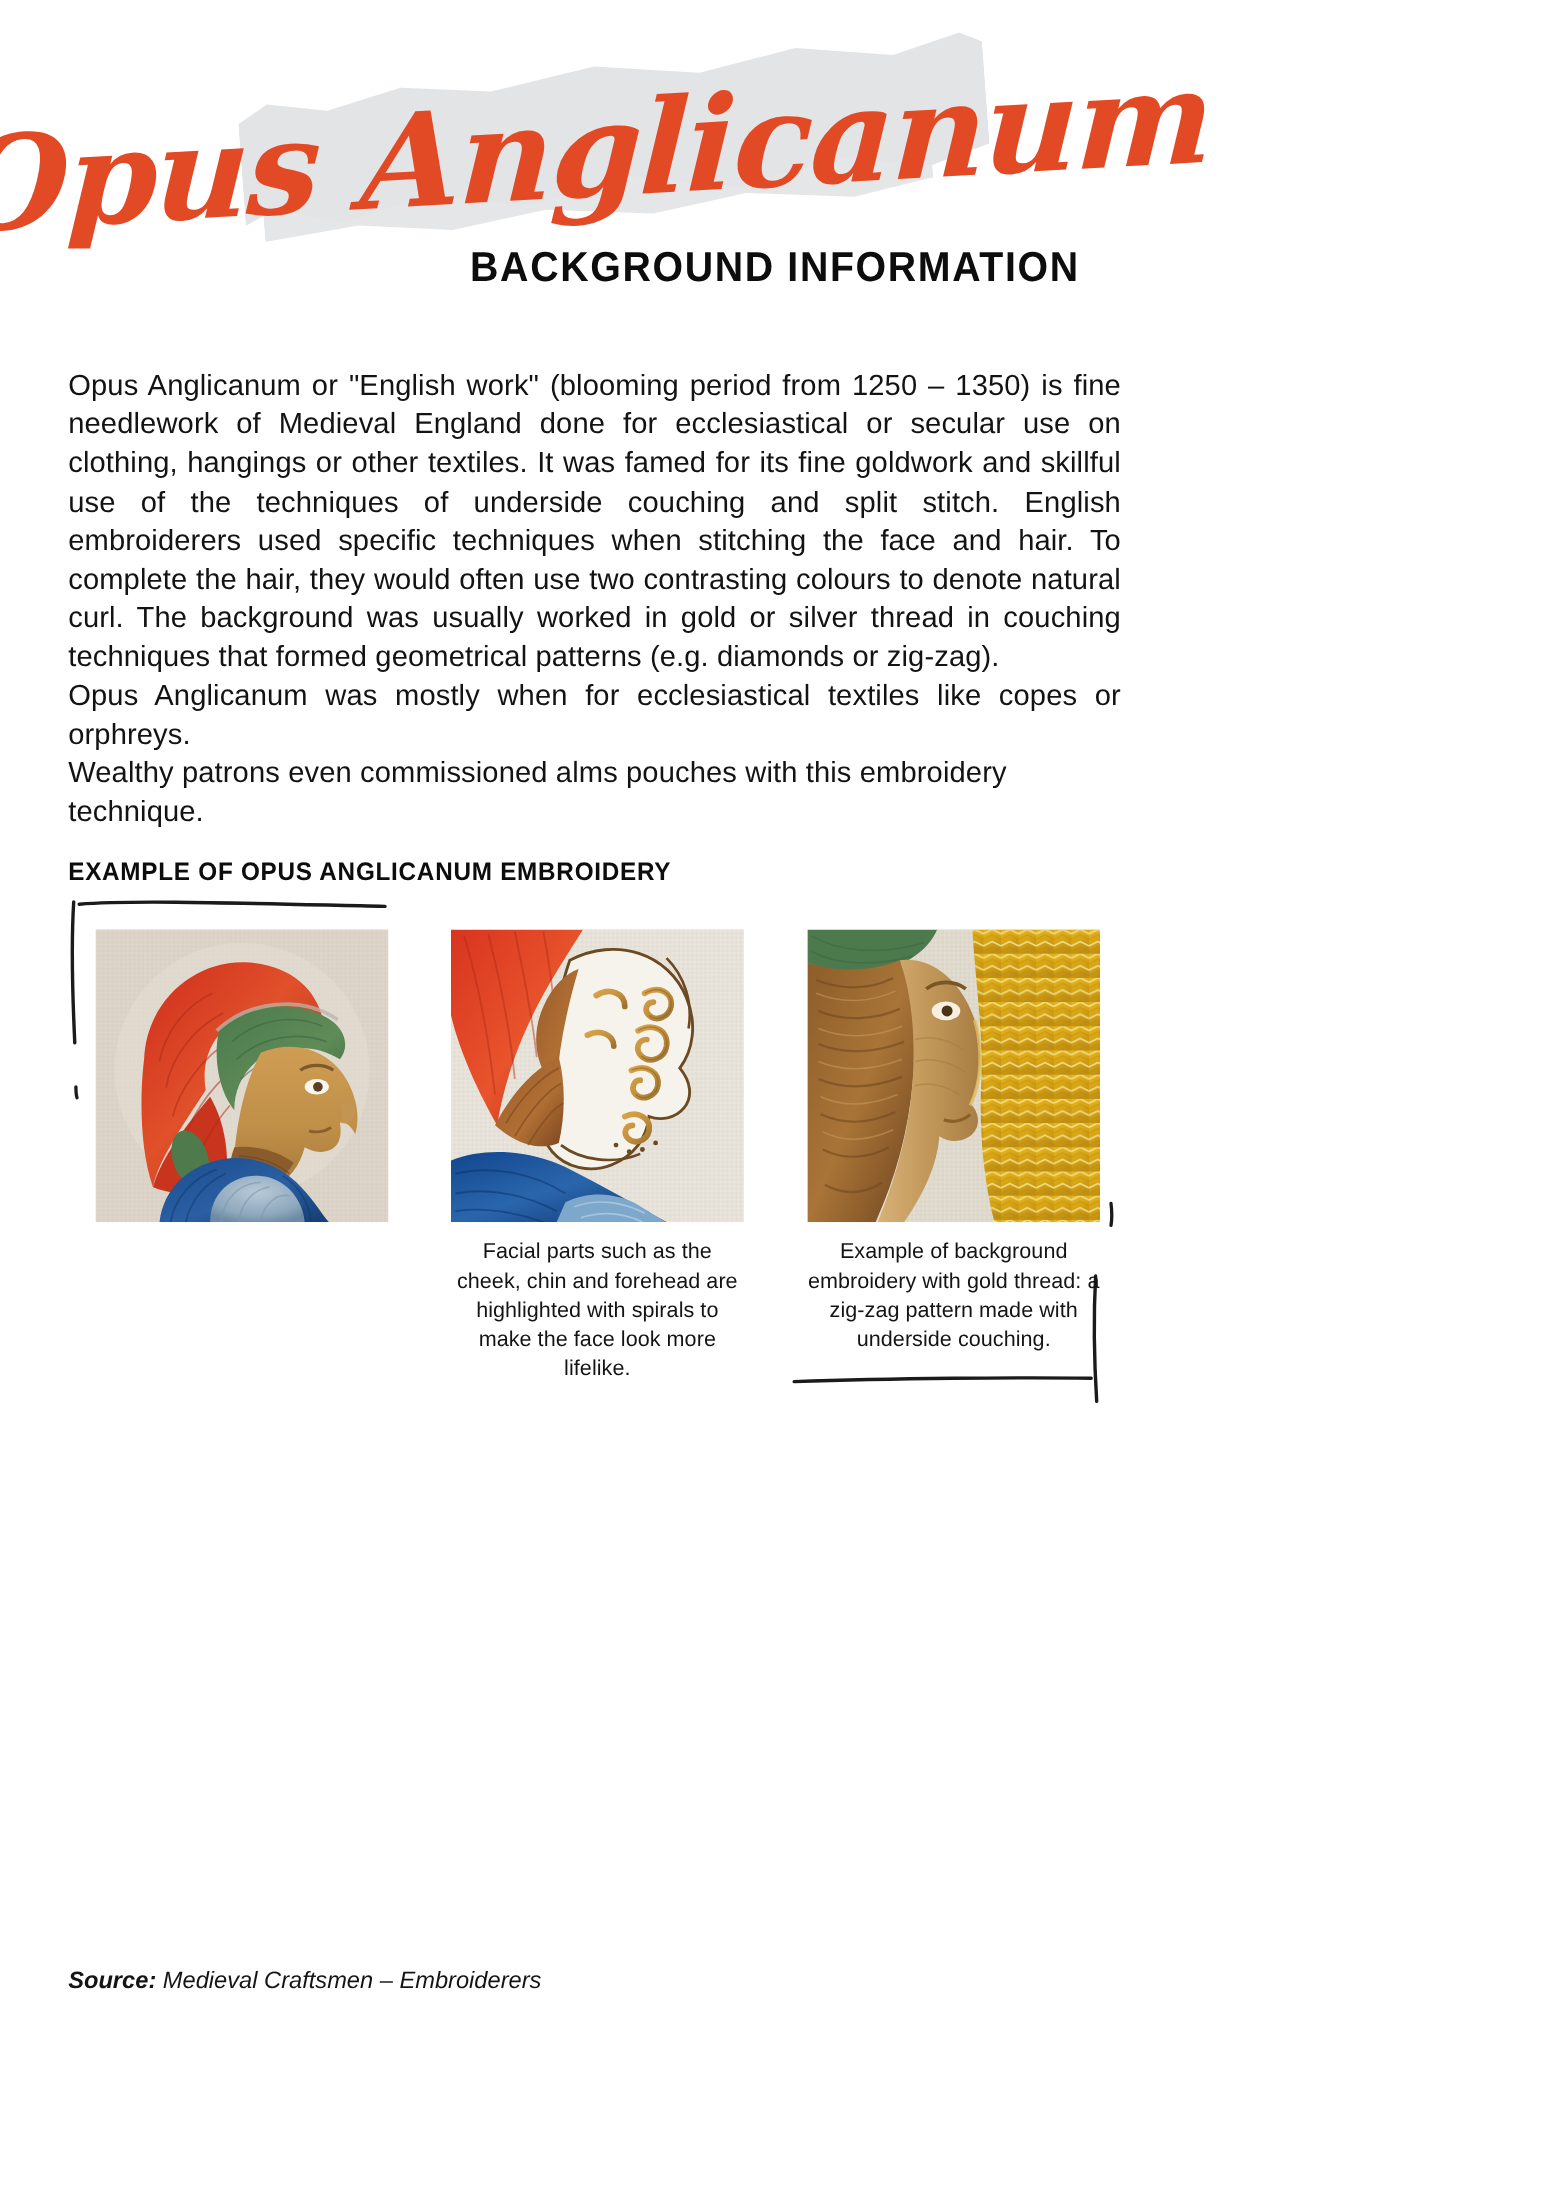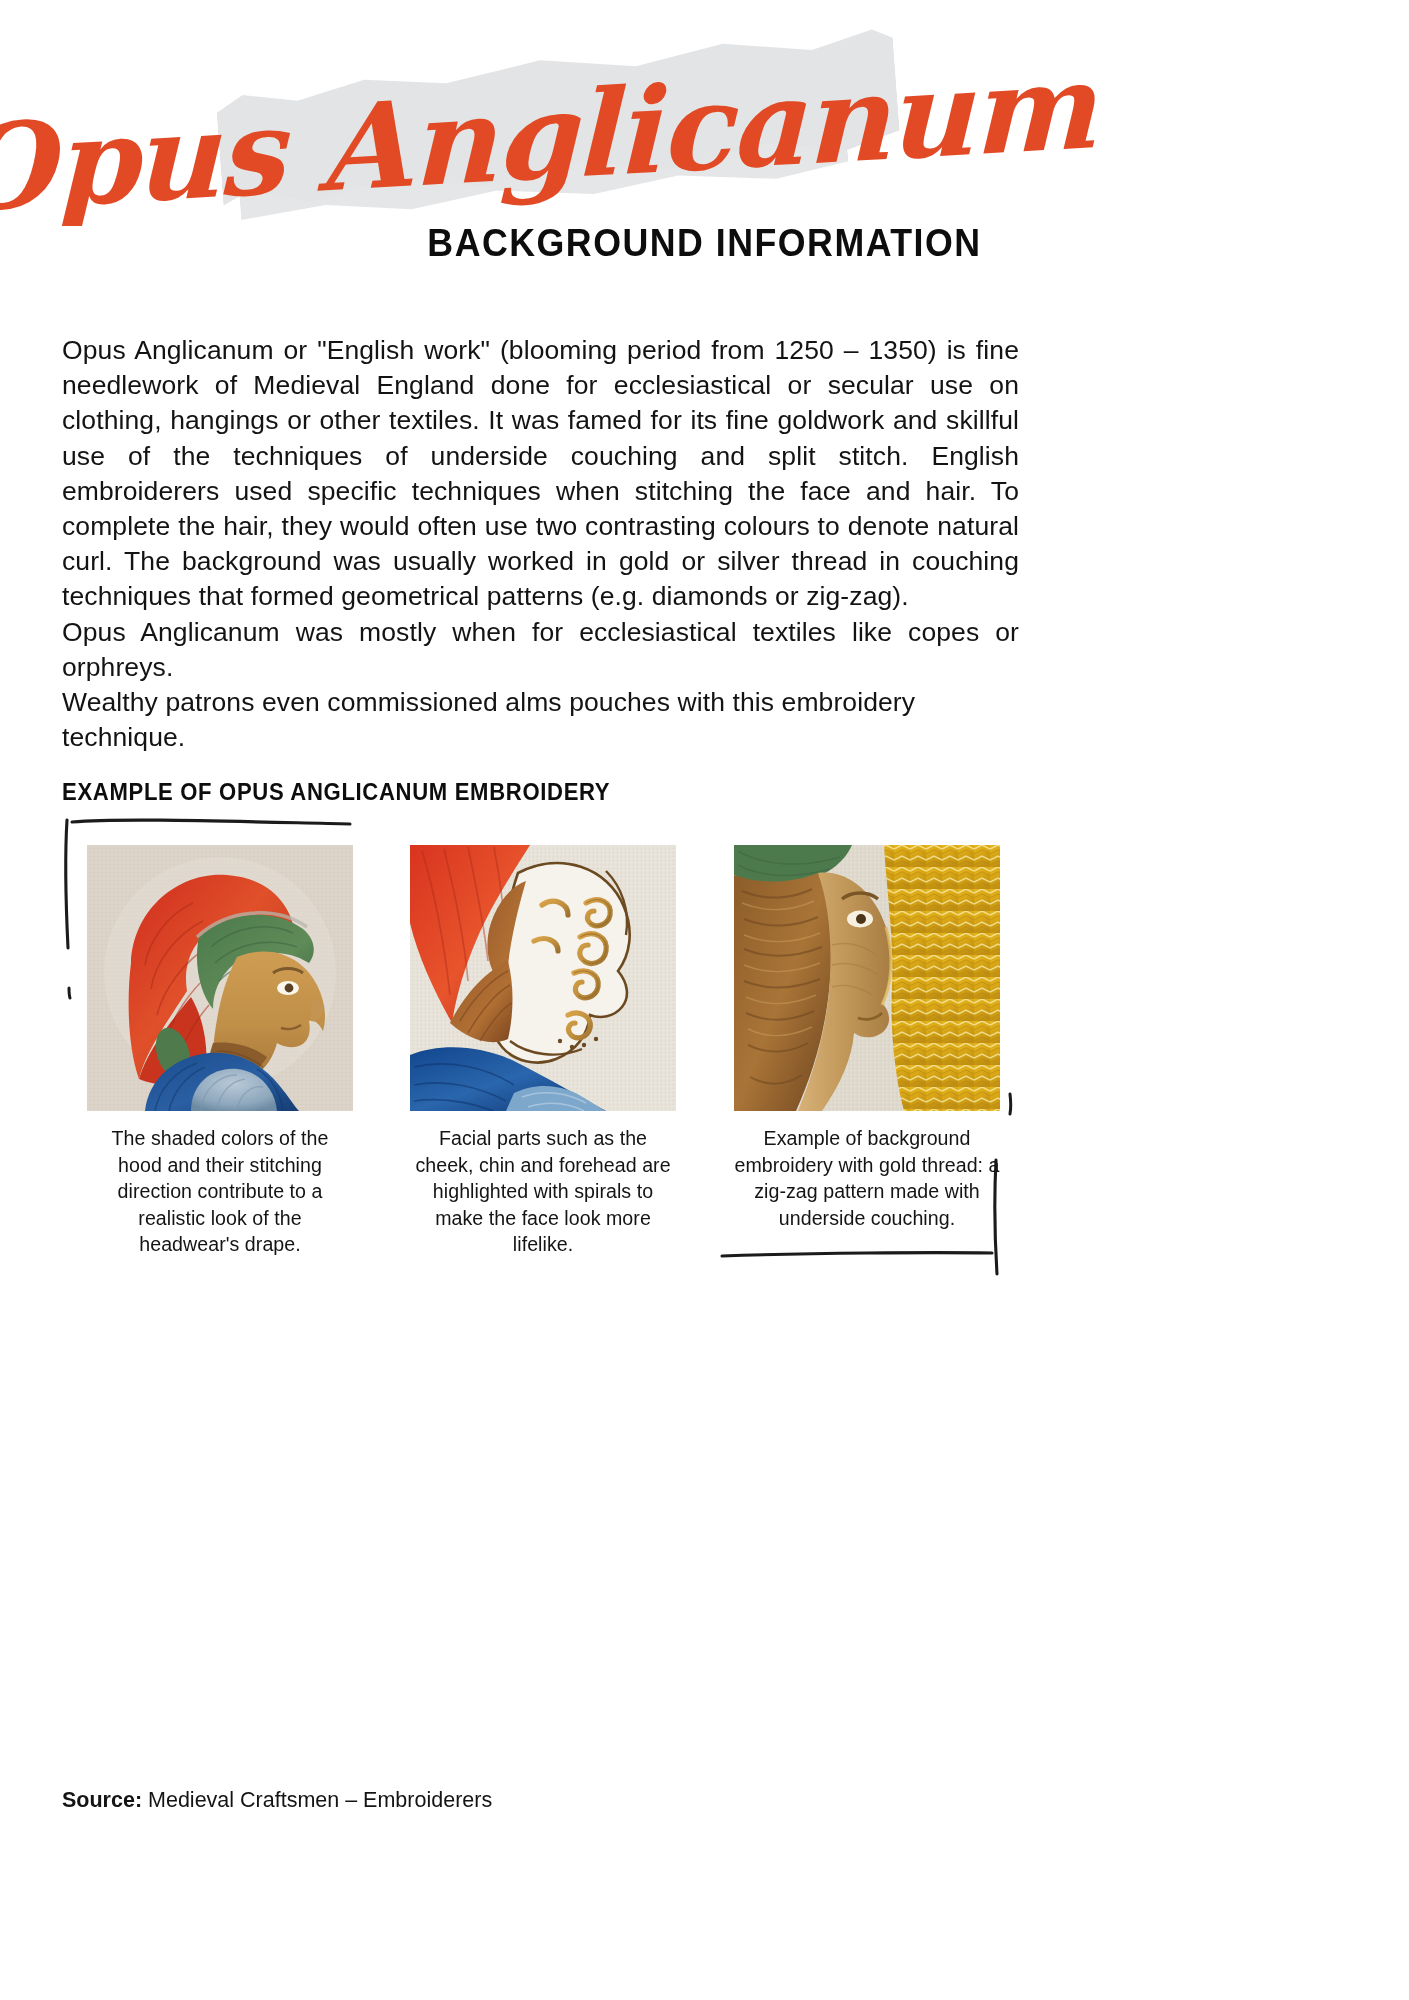--- a/index.html
+++ b/index.html
@@ -169,21 +169,21 @@
     position: absolute;
     left: 62px;
     top: 1785px;
     width: 700px;
     font-family: "Liberation Sans", sans-serif;
     font-size: 21.5px;
     line-height: 31px;
     color: #141414;
   }
   .source b { font-weight: 700; }
-  .source div { white-space: pre; }
+  .source div { white-space: pre; font-style: italic; }
 </style>
 </head>
 <body>
 
 <div class="page">
 
   <div class="title-block">
     <div class="brush"></div>
     <div class="brush2"></div>
 
@@ -315,21 +315,20 @@
             <path d="M82 266 C86 246, 100 230, 118 222"></path>
             <path d="M196 266 C194 248, 184 232, 170 224"></path>
           </g>
           <g stroke="#7e97ae" stroke-width="1.4" opacity="0.6" fill="none">
             <path d="M114 266 C116 244, 132 230, 150 230"></path>
             <path d="M130 266 C132 248, 144 236, 158 234"></path>
             <path d="M150 266 C152 250, 164 240, 176 242"></path>
           </g>
         </svg>
       </div>
-      <div class="fig-cap">The shaded colors of the hood and their stitching direction contribute to a realistic look of the headwear's drape.</div>
     </div>
 
     <div class="figure fig2">
       <div class="fig-img">
         <svg viewBox="0 0 266 266" xmlns="http://www.w3.org/2000/svg" aria-hidden="true">
           <defs>
             <linearGradient id="linen2" x1="0" y1="0" x2="1" y2="1">
               <stop offset="0%" stop-color="#efece4"></stop>
               <stop offset="60%" stop-color="#e7e3da"></stop>
               <stop offset="100%" stop-color="#ddd8cd"></stop>

